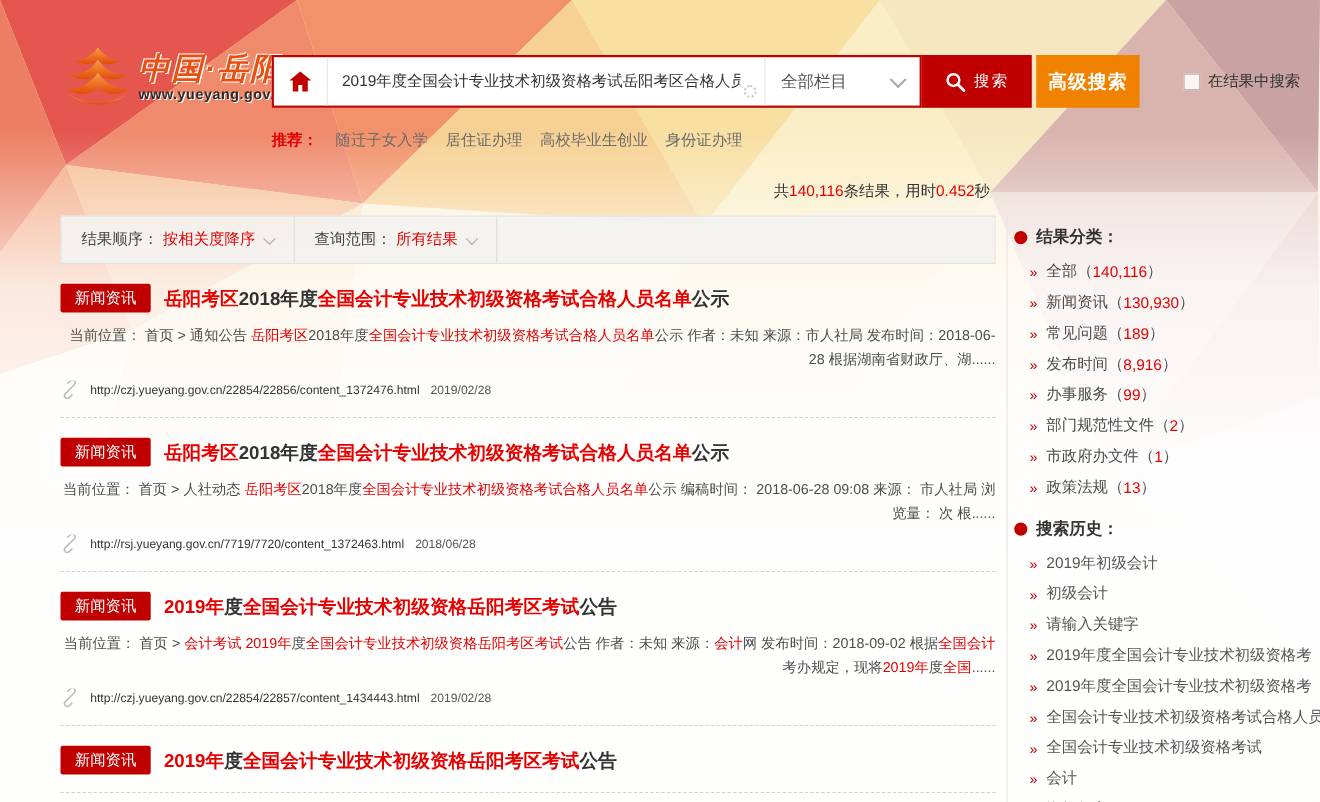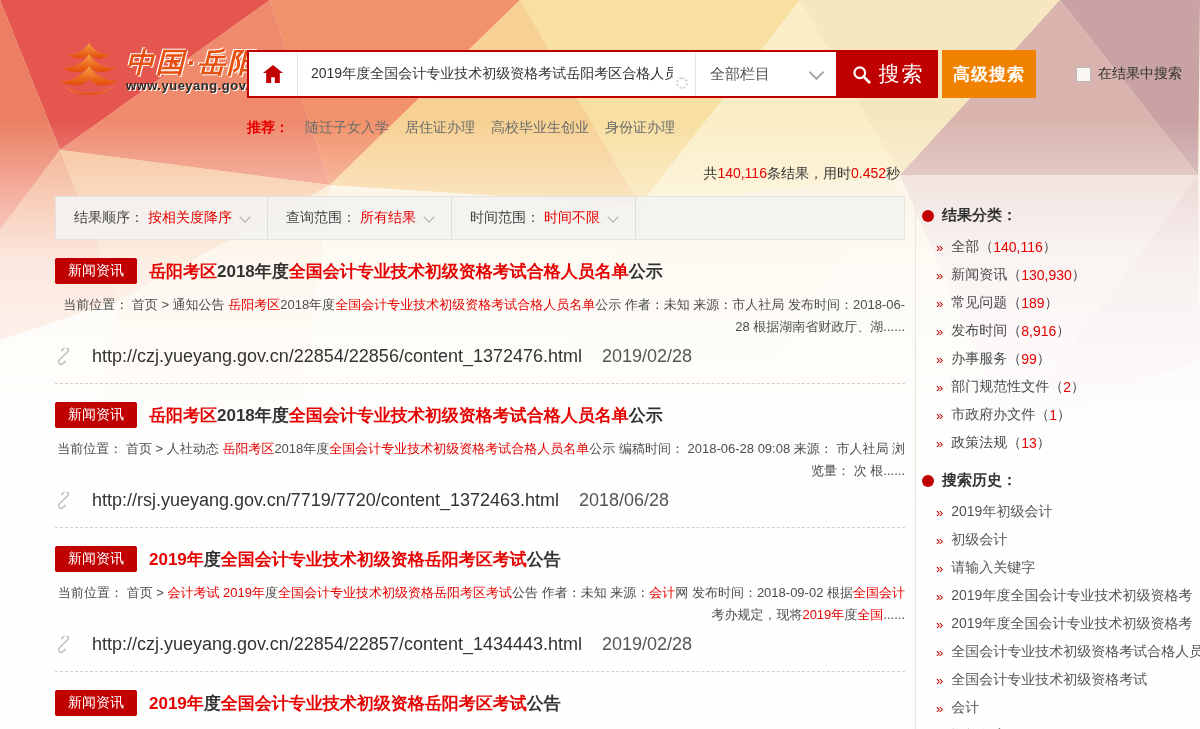--- a/index.html
+++ b/index.html
@@ -22,21 +22,21 @@
   .search-row{left:247px;top:50px;display:flex;align-items:stretch;height:48px;}
   .search-box{display:flex;align-items:stretch;background:#fff;border:2px solid #c00000;width:587px;}
   .home-cell{width:48px;display:flex;align-items:center;justify-content:center;border-right:1px solid #e5e5e5;cursor:pointer;}
   .query-cell{flex:1;display:flex;align-items:center;position:relative;overflow:hidden;}
   .query-input{border:none;outline:none;width:100%;padding:0 22px 0 13px;font:14px "Liberation Sans","DejaVu Sans",sans-serif;color:#333;background:transparent;}
   .gear{position:absolute;right:7px;bottom:7px;width:8px;height:8px;border:2px dotted #ccc;border-radius:50%;}
   .select-cell{width:112px;border-left:1px solid #e5e5e5;display:flex;align-items:center;justify-content:space-between;
       padding:0 14px;font-size:15px;color:#555;cursor:pointer;}
   .chev-down{width:9px;height:9px;border-right:2px solid #aaa;border-bottom:2px solid #aaa;transform:rotate(45deg);margin-top:-4px;}
   .btn-search{width:100px;background:#c00000;color:#fff;display:flex;align-items:center;justify-content:center;
-      font-size:21px;letter-spacing:2px;cursor:pointer;border:none;gap:8px;}
+      font-size:14px;letter-spacing:2px;cursor:pointer;border:none;gap:8px;}
   .btn-adv{width:94px;margin-left:4px;background:#f08200;color:#fff;display:flex;align-items:center;justify-content:center;
       font-size:17px;font-weight:bold;letter-spacing:1px;cursor:pointer;border:none;}
   .chk-wrap{display:flex;align-items:center;margin-left:40px;gap:7px;}
   .chk{width:13px;height:13px;background:rgba(255,255,255,.85);border:1px solid #b9b9b9;cursor:pointer;}
   .chk-label{font-size:14px;color:#333;text-align:right;}
 
   
   .recommend{left:247px;top:119px;display:flex;align-items:flex-start;font-size:14px;gap:16px;}
   .rec-label{color:#e60000;font-weight:bold;}
   .rec-link{color:#6b6b6b;cursor:pointer;}
@@ -53,21 +53,21 @@
   .fvalue{color:#e60000;}
   .fchev{width:7px;height:7px;border-right:1.5px solid #aaa;border-bottom:1.5px solid #aaa;transform:rotate(45deg);margin:-3px 0 0 5px;}
 
   
   .result{padding:18px 0 16px 0;border-bottom:1px dashed #d8cec6;}
   .rhead{display:flex;align-items:center;gap:12px;}
   .badge{background:#c00000;color:#fff;font-size:14px;padding:4px 13px;border-radius:2px;white-space:nowrap;cursor:pointer;}
   .rtitle{font-size:17px;font-weight:bold;color:#333;cursor:pointer;white-space:nowrap;overflow:hidden;}
   .rsnippet{margin-top:10px;font-size:13px;line-height:22px;color:#4d4d4d;text-align:right;}
   .hl{color:#e60000;}
-  .rlink{margin-top:8px;display:flex;align-items:center;gap:20px;font-size:18px;}
+  .rlink{margin-top:8px;display:flex;align-items:center;gap:10px;font-size:11px;}
   .rurl{color:#333;cursor:pointer;}
   .rdate{color:#555;}
 
   
   .sidebar{left:915px;top:196px;width:285px;height:533px;border-left:1px solid #e9e6e2;padding-left:6px;box-sizing:border-box;overflow:hidden;}
   .side-head{display:flex;align-items:center;gap:8px;margin:10px 0 8px 0;}
   .side-dot{width:12px;height:12px;border-radius:50%;background:#c00000;flex:none;}
   .side-title{font-size:15px;font-weight:bold;color:#333;}
   .side-item{display:flex;align-items:center;height:28px;padding-left:14px;font-size:14px;color:#4a4a4a;white-space:nowrap;cursor:pointer;}
   .marker{color:#c00000;font-size:13px;margin-right:8px;flex:none;}
@@ -172,25 +172,20 @@
         <div class="fcell">
     <span class="flabel">结果顺序：</span>
     <span class="fvalue">按相关度降序</span>
     <span class="fchev"></span>
   </div>
         <div class="fcell">
     <span class="flabel">查询范围：</span>
     <span class="fvalue">所有结果</span>
     <span class="fchev"></span>
   </div>
-        <div class="fcell">
-    <span class="flabel">时间范围：</span>
-    <span class="fvalue">时间不限</span>
-    <span class="fchev"></span>
-  </div>
       </div>
     <div>
         <div class="result">
     <div class="rhead">
       <span class="badge">新闻资讯</span>
       <span class="rtitle"><span class="hl">岳阳考区</span><span>2018年度</span><span class="hl">全国会计专业技术初级资格考试合格人员名单</span><span>公示</span></span>
     </div>
     <div class="rsnippet"><span>当前位置： 首页 &gt; 通知公告 </span><span class="hl">岳阳考区</span><span>2018年度</span><span class="hl">全国会计专业技术初级资格考试合格人员名单</span><span>公示 作者：未知 来源：市人社局 发布时间：2018-06-28 根据湖南省财政厅、湖......</span></div>
     <div class="rlink">
       <svg width="17" height="17" viewBox="0 0 24 24" aria-hidden="true">

